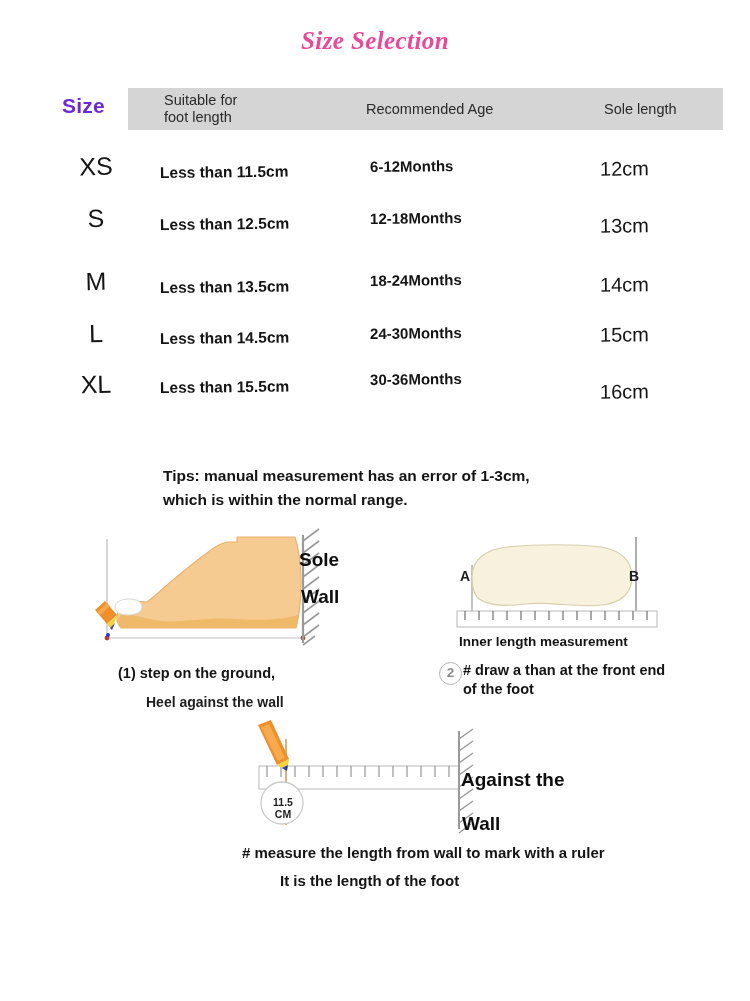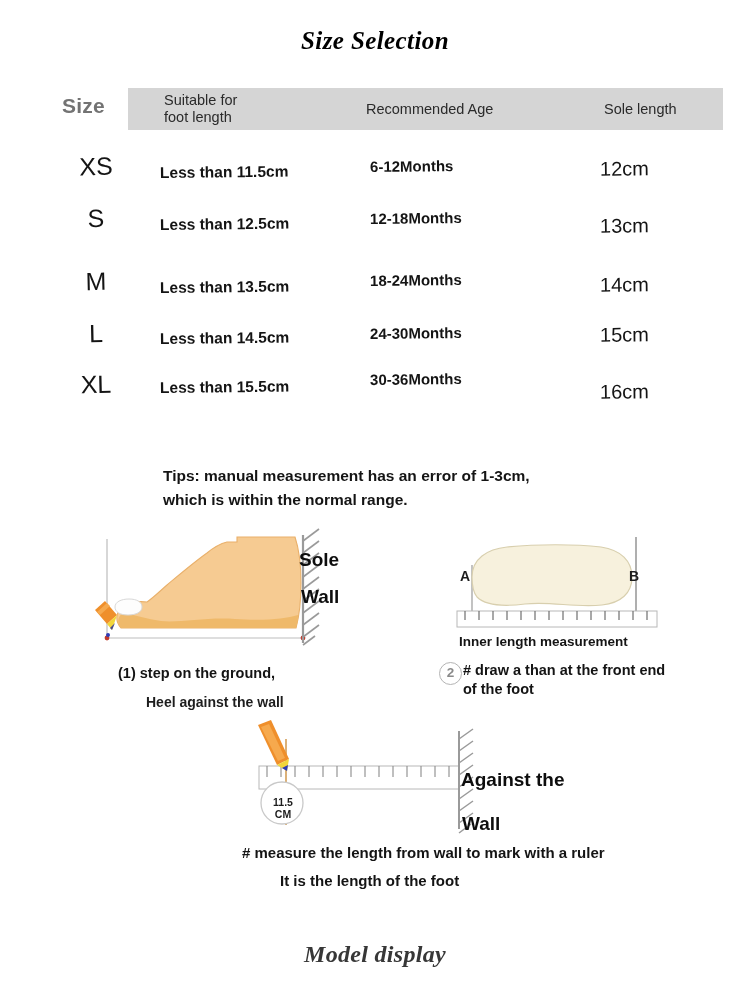--- a/index.html
+++ b/index.html
@@ -24,21 +24,21 @@
   .title {
     position: absolute;
     left: 0; right: 0;
     top: 27px;
     text-align: center;
     font-family: "Liberation Serif", serif;
     font-weight: bold;
     font-style: italic;
     font-size: 25px;
     letter-spacing: .4px;
-    color: #000000;
+    color: #ec4899;
   }
 
   
   .table-wrap { position: absolute; left: 0; top: 0; width: 750px; }
 
   .head-bar {
     position: absolute;
     left: 128px;
     top: 88px;
     width: 595px;
@@ -51,21 +51,21 @@
     color: #2a2a2a;
     line-height: 1.18;
     font-weight: normal;
   }
   .head-size {
     position: absolute;
     left: 62px;
     top: 94px;
     font-size: 21px;
     font-weight: bold;
-    color: #737373;
+    color: #6d28d9;
     letter-spacing: .2px;
   }
   .hc-foot  { left: 164px; top: 92px; width: 130px; }
   .hc-age   { left: 366px; top: 101px; width: 180px; }
   .hc-sole  { left: 604px; top: 101px; width: 130px; }
 
   .row { position: absolute; left: 0; width: 750px; height: 52px; }
   .c-size {
     position: absolute;
     left: 56px;
@@ -370,15 +370,14 @@
     <div>11.5</div>
     <div>CM</div>
   </div>
 
   <div class="label-heavy" style="left:461px; top:769px;">Against the</div>
   <div class="label-heavy" style="left:462px; top:813px;">Wall</div>
 
   <div class="cap-bold" style="left:242px; top:843px; font-size:15px;"># measure the length from wall to mark with a ruler</div>
   <div class="cap-bold" style="left:280px; top:871px; font-size:15px;">It is the length of the foot</div>
 
-  <div class="model-display">Model display</div>
 
 </div>
 
 </body></html>

